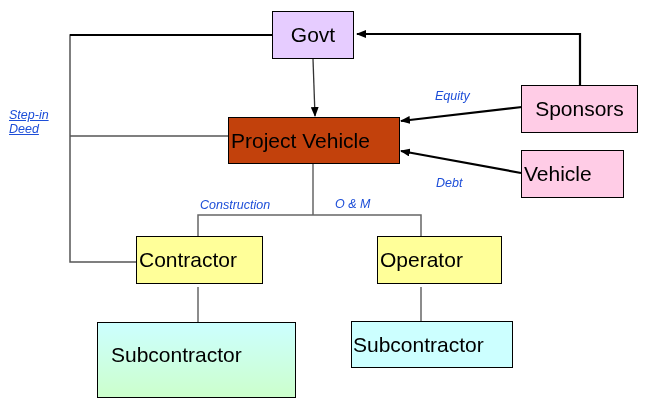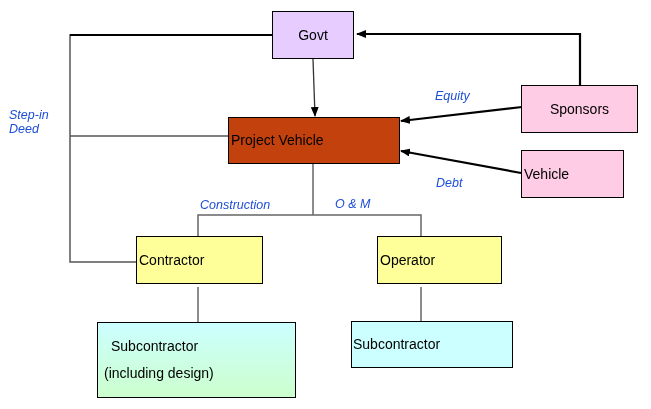--- a/index.html
+++ b/index.html
@@ -1,18 +1,18 @@
 <!DOCTYPE html>
 <html><head>
 <meta charset="utf-8">
 <style>
   html, body { margin:0; padding:0; background:#ffffff; }
   body { width:651px; height:409px; position:relative; overflow:hidden; font-family:"Liberation Sans", sans-serif; }
   svg.wires { position:absolute; left:0; top:0; }
-  .box { position:absolute; box-sizing:border-box; border:1px solid #000; display:flex; align-items:center; color:#000; font-size:14px; line-height:1.2; }
+  .box { position:absolute; box-sizing:border-box; border:1px solid #000; display:flex; align-items:center; color:#000; font-size:21px; line-height:1.2; }
   .lbl { position:absolute; font-style:italic; font-size:12.5px; color:#1d4ed8; white-space:nowrap; line-height:1.15; }
 </style>
 </head>
 <body>
 
 <svg class="wires" width="651" height="409">
   <defs>
     <marker id="ah" markerWidth="10" markerHeight="8" refX="9" refY="4" orient="auto" markerUnits="userSpaceOnUse">
       <path d="M0,0 L10,4 L0,8 z" fill="#000"></path>
     </marker>
@@ -56,27 +56,26 @@
 <div class="box" style="left: 136px; top: 236px; width: 127px; height: 48px; padding-left: 2px; background: rgb(255, 255, 153);">
   <span>Contractor</span>
 </div>
 
 <div class="box" style="left: 377px; top: 236px; width: 125px; height: 48px; padding-left: 2px; background: rgb(255, 255, 153);">
   <span>Operator</span>
 </div>
 
 <div class="box" style="left:97px;top:322px;width:199px;height:76px;flex-direction:column;align-items:flex-start;justify-content:center;background:linear-gradient(#ccffff,#ccffcc);">
   <span style="padding-left:13px;margin-bottom:10px;">Subcontractor</span>
-  <span style="padding-left:6px;">(including design)</span>
 </div>
 
 <div class="box" style="left: 351px; top: 321px; width: 162px; height: 47px; padding-left: 1px; background: rgb(204, 255, 255);">
   <span>Subcontractor</span>
 </div>
 
 <div class="lbl" style="left:435px;top:89px;">Equity</div>
 <div class="lbl" style="left:436px;top:176px;">Debt</div>
 <div class="lbl" style="left:200px;top:198px;">Construction</div>
 <div class="lbl" style="left:335px;top:197px;">O &amp; M</div>
-<div class="lbl" style="left:9px;top:108px;">
+<div class="lbl" style="left:9px;top:108px;text-decoration:underline;">
   <div>Step-in</div>
   <div>Deed</div>
 </div>
 
 </body></html>

